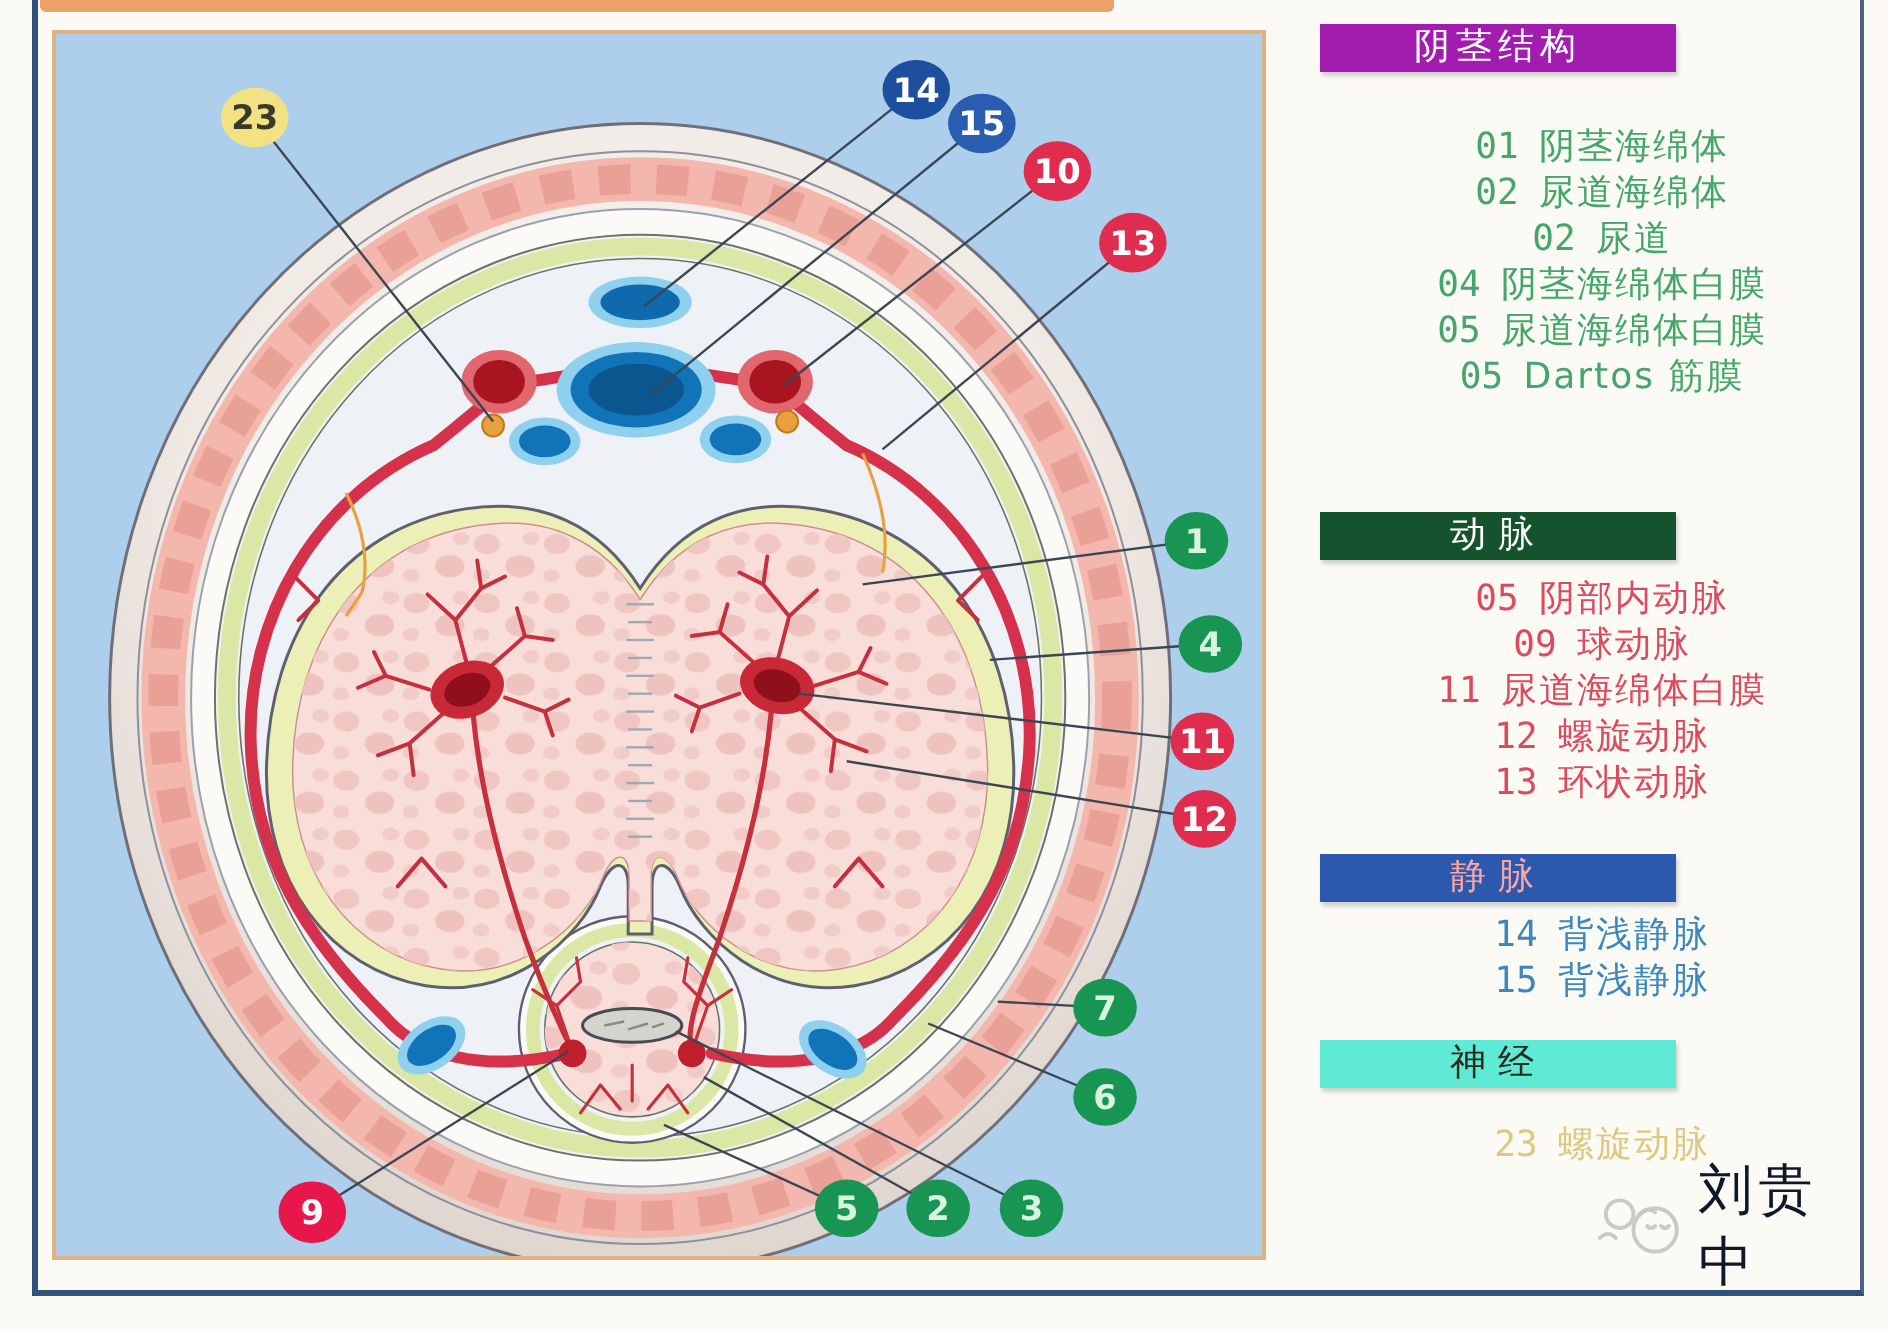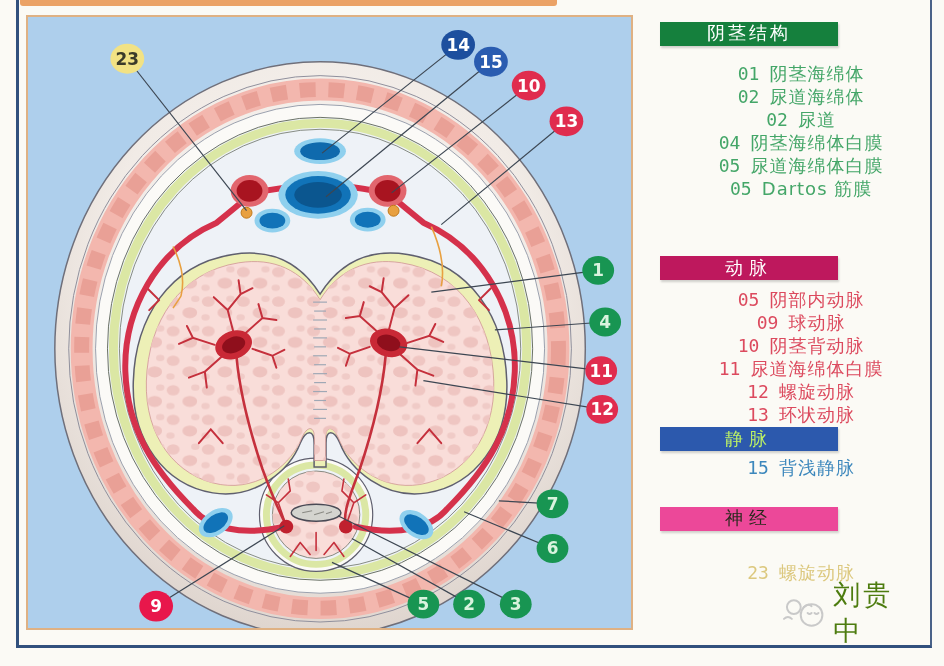--- a/index.html
+++ b/index.html
@@ -12,21 +12,21 @@
   .diagram-panel{position:absolute;left:26px;top:15px;width:607px;height:615px;background:#aecfec;
        border:2px solid #dfb183;box-sizing:border-box;}
   .diagram-panel svg{display:block;width:100%;height:100%;}
   .legend{position:absolute;left:642px;top:0;width:300px;height:640px;}
   .lg-header{position:absolute;left:18px;width:178px;height:24px;line-height:24px;text-align:center;
        font-size:18px;letter-spacing:3px;color:#fff;box-shadow:1px 2px 2px rgba(80,80,80,.25);}
   .lg-rows{position:absolute;left:20px;width:276px;text-align:center;}
   .lg-row{height:23px;line-height:23px;font-size:18px;white-space:nowrap;}
   .lg-row .num{display:inline-block;width:26px;margin-right:8px;font-family:"DejaVu Sans Mono","Liberation Mono",monospace;}
   .lg-row .lbl{letter-spacing:1px;}
-  .watermark{position:absolute;left:782px;top:592px;width:140px;height:42px;color:#4d7c0f;
+  .watermark{position:absolute;left:798px;top:592px;width:140px;height:42px;color:#0f172a;
        display:flex;align-items:center;}
   .watermark .wm-text{font-size:27px;letter-spacing:3px;margin-left:4px;}
   .marker-text{font-size:17px;font-weight:bold;text-anchor:middle;}
 </style>
 </head>
 <body>
 
 <div class="outer-frame"></div>
 <div class="top-strip"></div>
 
@@ -269,46 +269,46 @@
   </g>
   <g>
     <ellipse cx="517" cy="606" rx="16" ry="14.5" fill="#189552"></ellipse>
     <text class="marker-text" x="517" y="612" fill="#d9f3de">3</text>
   </g>
 </svg>
 </div>
 
 <div class="legend">
 
-  <div class="lg-header" style="top:22px;background:#15803d;color:#ffffff;font-family:Liberation Mono, monospace;">阴茎结构</div>
+  <div class="lg-header" style="top:12px;background:#a21caf;color:#ffffff;">阴茎结构</div>
   <div class="lg-rows" style="top:62px;color:#44a668;">
     <div class="lg-row"><span class="num">01</span><span class="lbl">阴茎海绵体</span></div>
     <div class="lg-row"><span class="num">02</span><span class="lbl">尿道海绵体</span></div>
     <div class="lg-row"><span class="num">02</span><span class="lbl">尿道</span></div>
     <div class="lg-row"><span class="num">04</span><span class="lbl">阴茎海绵体白膜</span></div>
     <div class="lg-row"><span class="num">05</span><span class="lbl">尿道海绵体白膜</span></div>
     <div class="lg-row"><span class="num">05</span><span class="lbl">Dartos 筋膜</span></div>
   </div>
 
-  <div class="lg-header" style="top:256px;background:#be185d;color:#ffffff;letter-spacing:6px;">动脉</div>
+  <div class="lg-header" style="top:256px;background:#14532d;color:#ffffff;letter-spacing:6px;">动脉</div>
   <div class="lg-rows" style="top:288px;color:#dc4a5e;">
     <div class="lg-row"><span class="num">05</span><span class="lbl">阴部内动脉</span></div>
     <div class="lg-row"><span class="num">09</span><span class="lbl">球动脉</span></div>
-    <div class="lg-row"><span class="num">10</span><span class="lbl">阴茎背动脉</span></div>
     <div class="lg-row"><span class="num">11</span><span class="lbl">尿道海绵体白膜</span></div>
     <div class="lg-row"><span class="num">12</span><span class="lbl">螺旋动脉</span></div>
     <div class="lg-row"><span class="num">13</span><span class="lbl">环状动脉</span></div>
   </div>
 
-  <div class="lg-header" style="top:427px;background:#2c59ad;color:#bef264;letter-spacing:6px;">静脉</div>
+  <div class="lg-header" style="top:427px;background:#2c59ad;color:#fca5a5;letter-spacing:6px;">静脉</div>
   <div class="lg-rows" style="top:456px;color:#3c87bc;">
+    <div class="lg-row"><span class="num">14</span><span class="lbl">背浅静脉</span></div>
     <div class="lg-row"><span class="num">15</span><span class="lbl">背浅静脉</span></div>
   </div>
 
-  <div class="lg-header" style="top:507px;background:#ec4899;color:#2a2a1e;letter-spacing:6px;font-family:Liberation Mono, monospace;">神经</div>
+  <div class="lg-header" style="top:520px;background:#5eead4;color:#2a2a1e;letter-spacing:6px;">神经</div>
   <div class="lg-rows" style="top:561px;color:#dcc87e;">
     <div class="lg-row"><span class="num">23</span><span class="lbl">螺旋动脉</span></div>
   </div>
 </div>
 
 <div class="watermark">
   <svg width="48" height="40" viewBox="0 0 48 40">
     <g fill="none" stroke="#c9c9c9" stroke-width="2" stroke-linecap="round">
       <circle cx="12" cy="14" r="7"></circle>
       <circle cx="30" cy="22" r="11"></circle>

